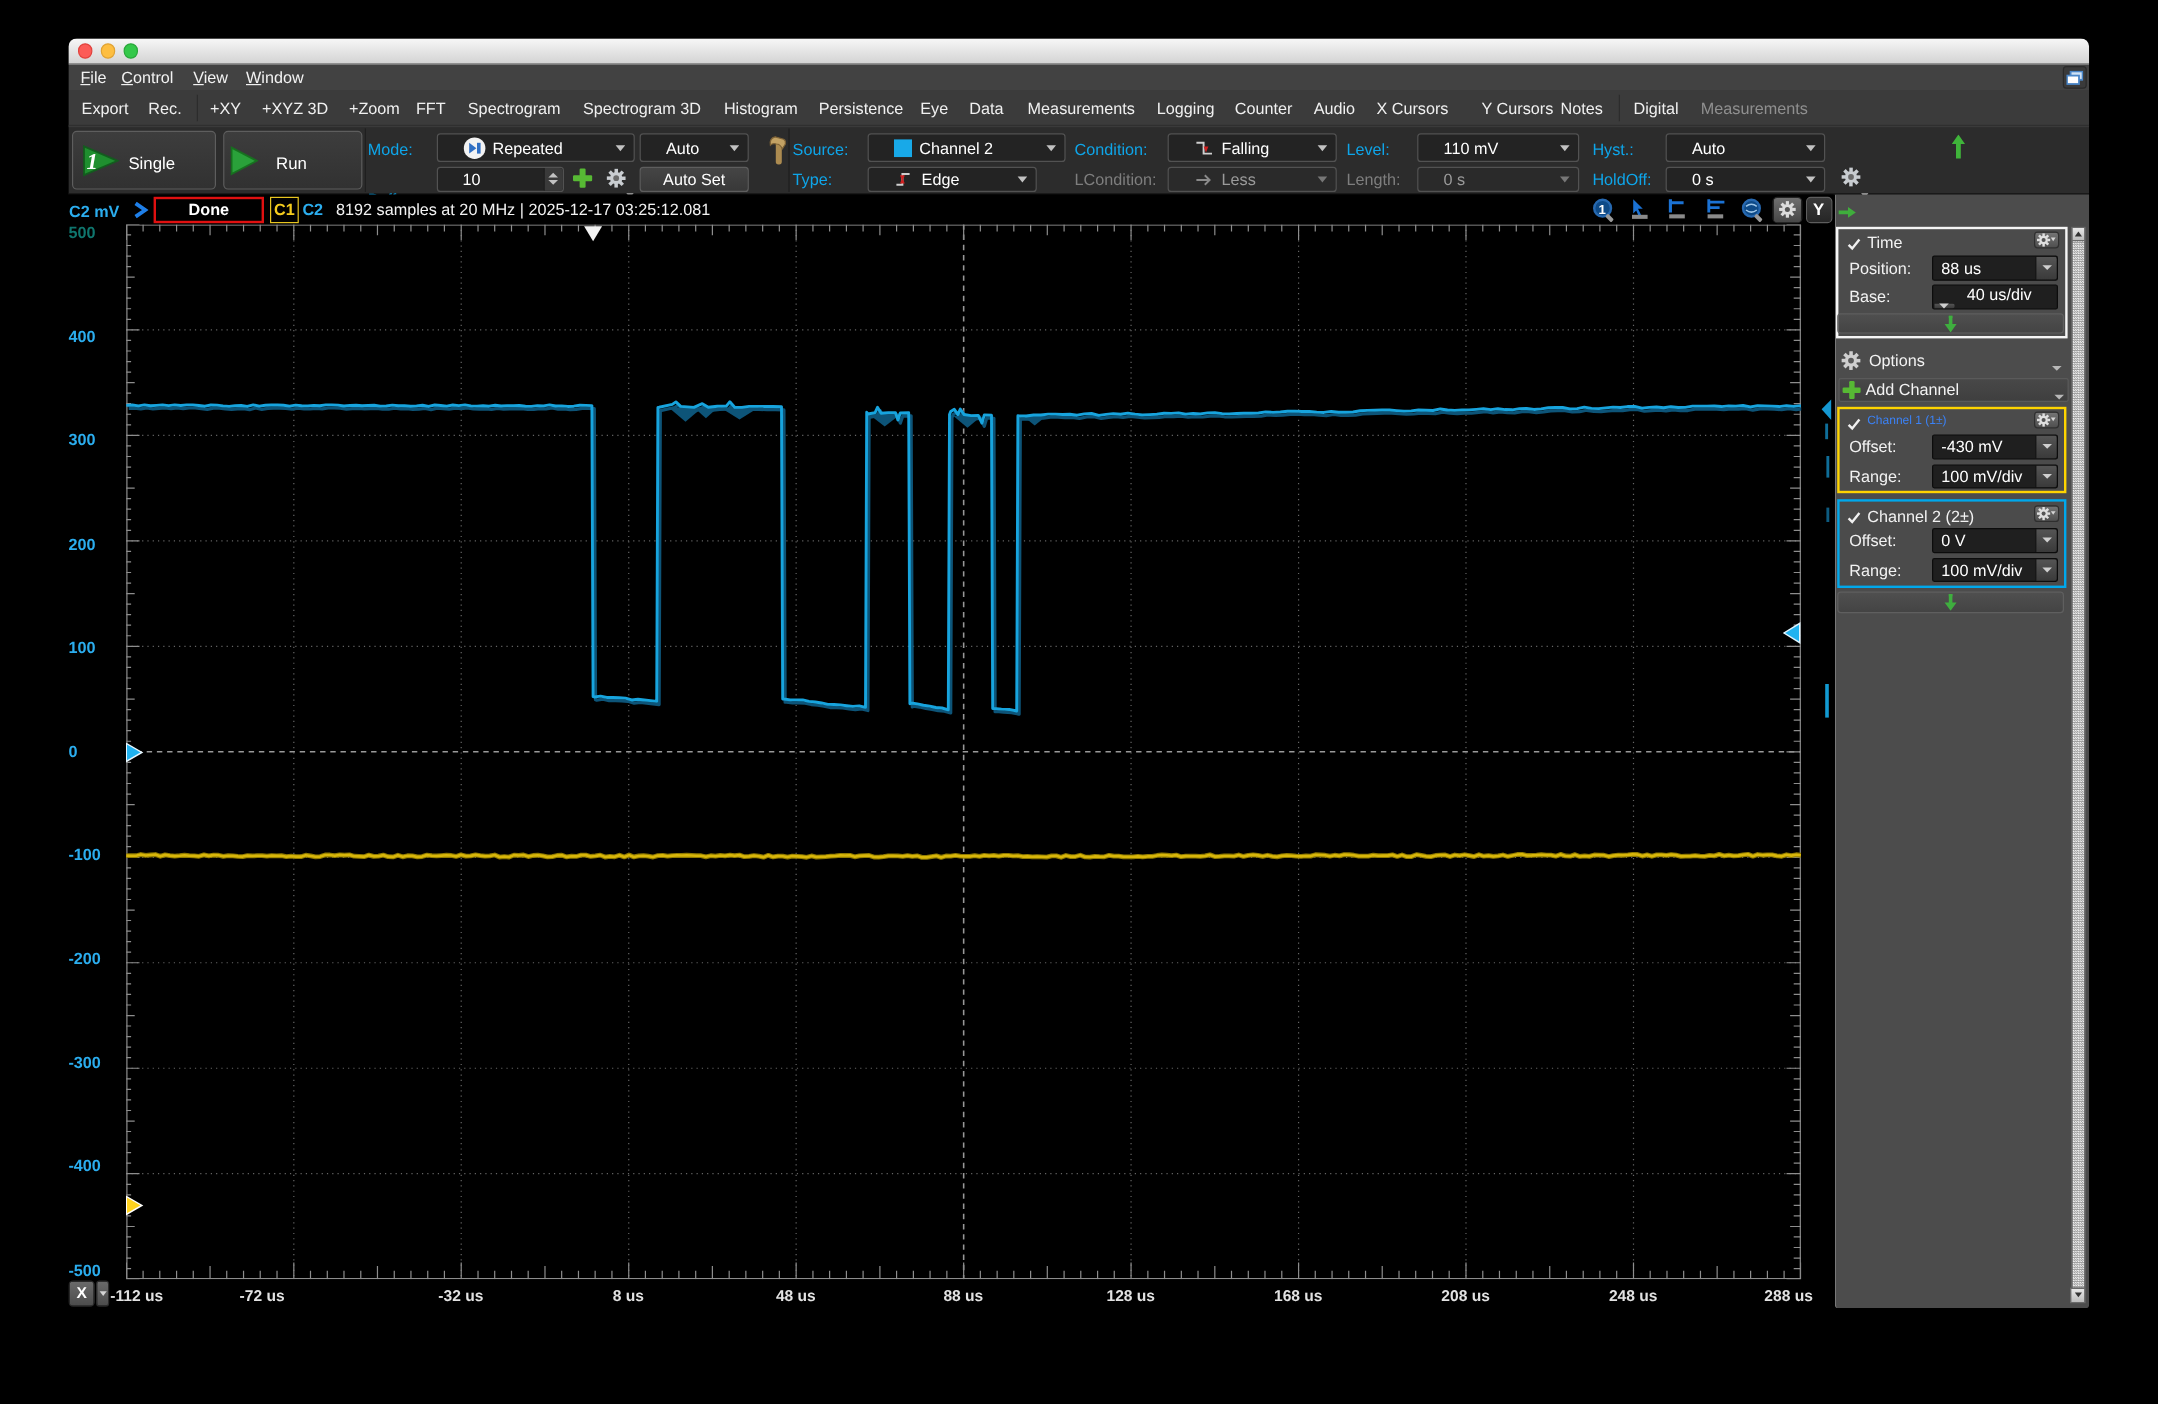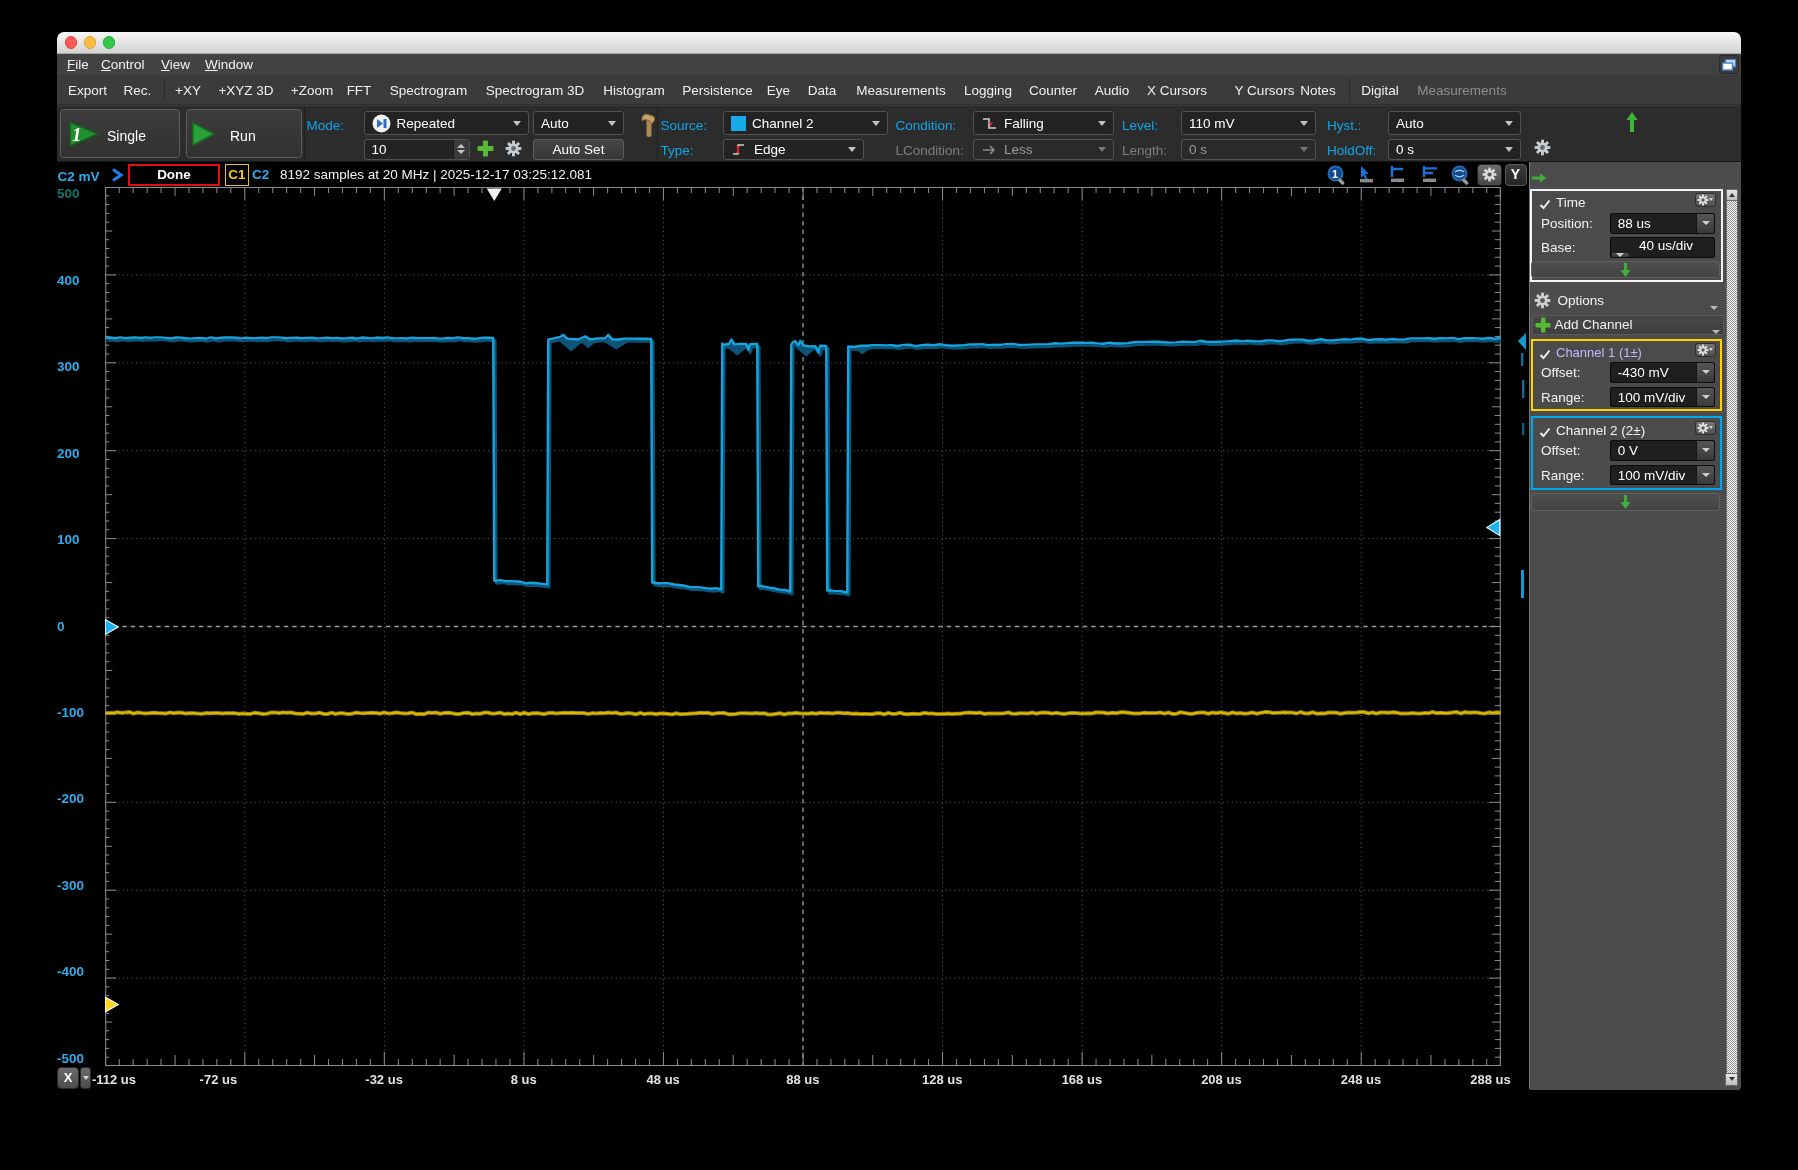--- a/index.html
+++ b/index.html
@@ -1,19 +1,19 @@
 <!DOCTYPE html>
 <html><head><meta charset="utf-8"><style>
 *{margin:0;padding:0;box-sizing:border-box;}
 html,body{width:1798px;height:1170px;background:#000;overflow:hidden;font-family:"Liberation Sans",sans-serif;}
 .abs{position:absolute;}
 .lbl{color:#0ea5e9;font-size:13.5px;}
 .dim{color:#7e7e7e;}
 .combo{position:absolute;background:#232323;border:1px solid #525252;border-radius:3px;color:#fff;font-size:13.5px;display:flex;align-items:center;}
-.combo .tx{flex:1;padding-left:7px;white-space:nowrap;}
+.combo .tx{flex:1;padding-left:21px;white-space:nowrap;}
 .carr{width:0;height:0;border-left:4.5px solid transparent;border-right:4.5px solid transparent;border-top:5px solid #c2c2c2;margin-right:7px;}
 .pcombo{position:absolute;background:#1f1f1f;border:1px solid #0c0c0c;border-radius:2px;color:#fff;font-size:13.5px;display:flex;align-items:center;}
 .pcombo .tx{flex:1;padding-left:7px;white-space:nowrap;}
 .pcombo .dd{width:18px;align-self:stretch;background:linear-gradient(#555,#3a3a3a);border-left:1px solid #141414;border-radius:0 2px 2px 0;display:flex;align-items:center;justify-content:center;}
 </style></head><body>
 
 <div class="abs" style="left:57px;top:32px;width:1684px;height:1060px;background:#000;border-radius:7px 7px 2px 2px;overflow:hidden;">
 <div class="abs" style="left:0.0px;top:0.0px;width:1684.0px;height:21.5px;background:linear-gradient(#f7f7f7,#d3d3d3);border-bottom:1px solid #a8a8a8;"></div>
 <div class="abs" style="left:7.5px;top:4.3px;width:12.4px;height:12.4px;background:#fc5b57;border:1px solid #e1433e;border-radius:50%;"></div>
 <div class="abs" style="left:26.7px;top:4.3px;width:12.4px;height:12.4px;background:#fdbe41;border:1px solid #e0a334;border-radius:50%;"></div>
@@ -349,21 +349,21 @@
 <div class="abs" style="left:1477.5px;top:284.5px;"><svg width="16" height="16">
         <rect x="6" y="0.5" width="4.5" height="15" rx="1" fill="#57b934"></rect>
         <rect x="0.5" y="6" width="15" height="4.5" rx="1" fill="#57b934"></rect>
       </svg></div>
 <div class="abs" style="left:1497.5px;top:285.0px;width:110.0px;height:15.0px;color:#f2f2f2;font-size:13.5px;">Add Channel</div>
 <div class="abs" style="left:1655px;top:288px;"><span style="display:inline-block;width:0;height:0;border-left:4.0px solid transparent;border-right:4.0px solid transparent;border-top:4.5px solid #b8b8b8;"></span></div>
 <div class="abs" style="left:1473.5px;top:306.5px;width:191.8px;height:72.7px;border:2px solid #ffd400;background:#4b4b4b;"></div>
 <div class="abs" style="left:1482px;top:313.5px;"><svg width="12" height="11" viewBox="0 0 12 11">
         <polyline points="1.5,6 4.5,9 10.5,1.5" fill="none" stroke="#f0f0f0" stroke-width="2.0"></polyline>
       </svg></div>
-<div class="abs" style="left:1499.0px;top:312.5px;width:120.0px;height:15.0px;color:#c4b5fd;font-size:13px;">Channel 1 (1±)</div>
+<div class="abs" style="left:1499.0px;top:312.5px;width:120.0px;height:15.0px;color:#3b82f6;font-size:10px;">Channel 1 (1±)</div>
 <div class="abs" style="left:1637.5px;top:310.5px;width:21.5px;height:14.5px;background:linear-gradient(#757575,#4f4f4f);border:1px solid #2f2f2f;border-radius:3px;display:flex;align-items:center;justify-content:center;">
       <svg width="12" height="12" viewBox="0 0 12 12">
         <rect x="5.0" y="0.5" width="2.0" height="2.4" fill="#e0e0e0" transform="rotate(0 6.0 6.0)"></rect>
         <rect x="5.0" y="0.5" width="2.0" height="2.4" fill="#e0e0e0" transform="rotate(45 6.0 6.0)"></rect>
         <rect x="5.0" y="0.5" width="2.0" height="2.4" fill="#e0e0e0" transform="rotate(90 6.0 6.0)"></rect>
         <rect x="5.0" y="0.5" width="2.0" height="2.4" fill="#e0e0e0" transform="rotate(135 6.0 6.0)"></rect>
         <rect x="5.0" y="0.5" width="2.0" height="2.4" fill="#e0e0e0" transform="rotate(180 6.0 6.0)"></rect>
         <rect x="5.0" y="0.5" width="2.0" height="2.4" fill="#e0e0e0" transform="rotate(225 6.0 6.0)"></rect>
         <rect x="5.0" y="0.5" width="2.0" height="2.4" fill="#e0e0e0" transform="rotate(270 6.0 6.0)"></rect>
         <rect x="5.0" y="0.5" width="2.0" height="2.4" fill="#e0e0e0" transform="rotate(315 6.0 6.0)"></rect>

